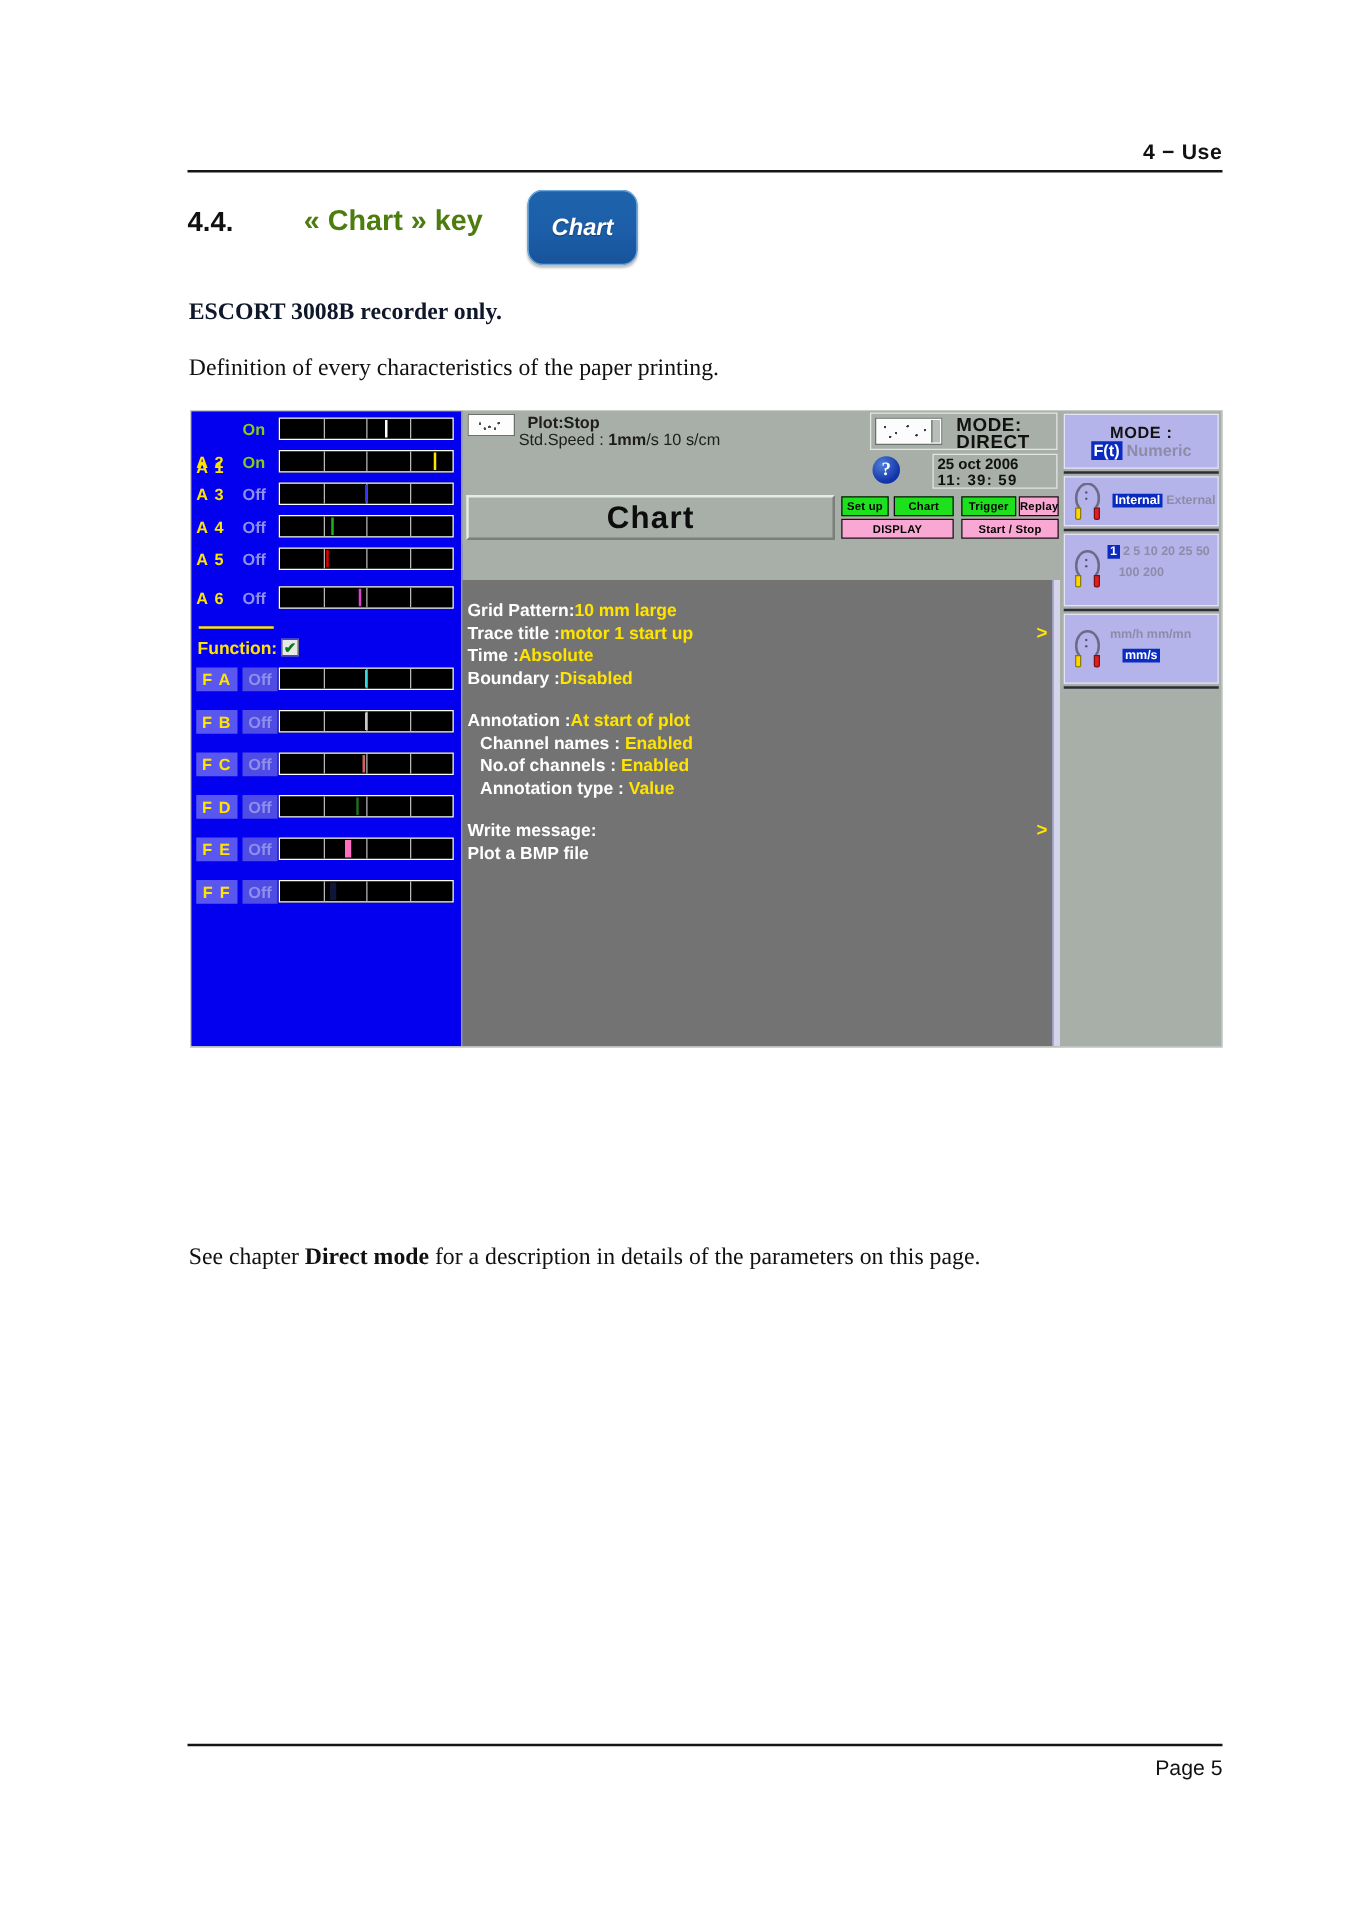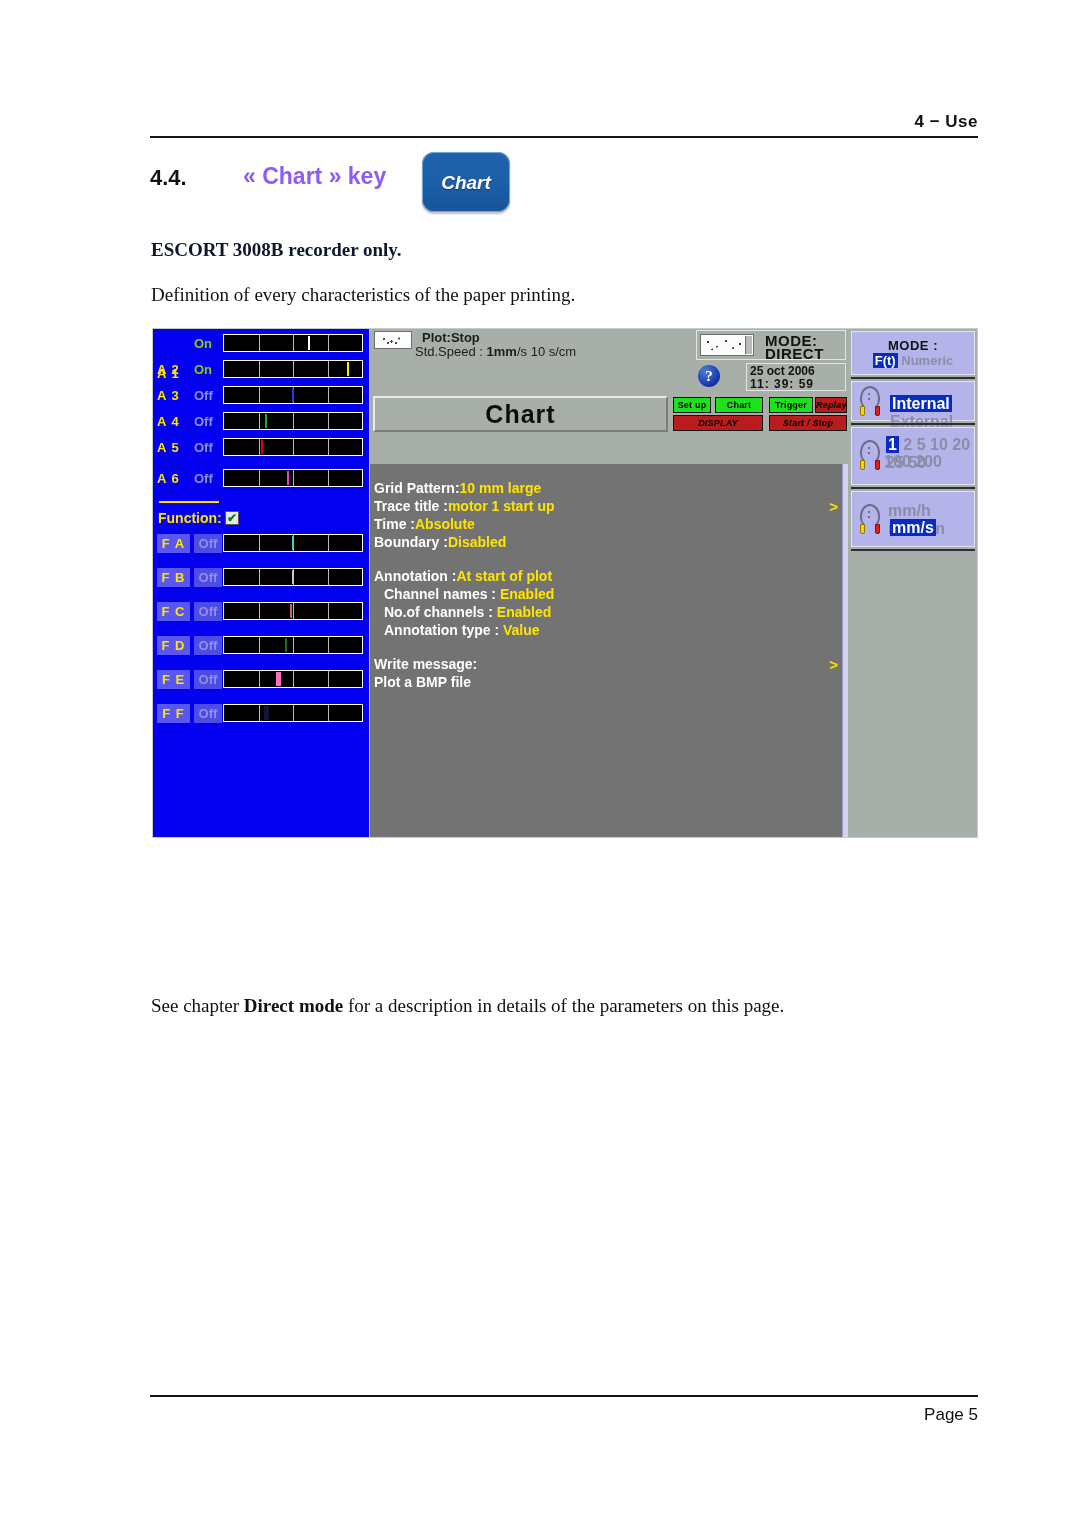--- a/index.html
+++ b/index.html
@@ -27,21 +27,21 @@
   }
 
   .sect-num{
     position:absolute;left:150px;top:165px;
     font-family:"Liberation Sans",sans-serif;
     font-weight:bold;font-size:22px;color:#111;
   }
   .sect-title{
     position:absolute;left:243px;top:163px;
     font-family:"Liberation Sans",sans-serif;
-    font-weight:bold;font-size:23px;color:#8b5cf6;
+    font-weight:bold;font-size:23px;color:#4d7c0f;
   }
   .chart-key{
     position:absolute;left:422px;top:152px;
     width:88px;height:60px;border-radius:12px;
     background:linear-gradient(180deg,#1f63ad 0%,#1c5ea8 55%,#17539a 100%);
     box-shadow:0 0 0 1px #6fa8dc inset, 0 2px 2px rgba(0,0,0,.25);
   }
   .chart-key span{
     display:block;width:100%;text-align:center;
     margin-top:20px;
@@ -212,21 +212,21 @@
     display:block;text-align:center;line-height:32px;
     font-size:25px;font-weight:bold;color:#0d0d0d;letter-spacing:1px;
   }
   .btn{
     position:absolute;height:16px;box-sizing:border-box;
     border:1px solid #111;
     font-size:9px;font-weight:bold;color:#000;
     text-align:center;line-height:14px;letter-spacing:.2px;
   }
   .btn.green{background:#1ee11e;}
-  .btn.orange{background:#b91c1c;font-style:italic;}
+  .btn.orange{background:#f9a8d4;}
 
   .modebar{
     position:absolute;left:0;top:107px;width:478px;height:28px;
     background:#0300cf;
   }
   .modebar .printer2{
     position:absolute;left:4px;top:4px;width:42px;height:19px;
     background:#fbfbfb;border:1.5px solid #555;box-sizing:border-box;
   }
   .modebar .printer2 i{
@@ -290,21 +290,21 @@
     position:absolute;left:2px;top:0;width:20px;height:24px;
     border:2px solid #6b6b86;border-radius:50% 50% 45% 45%;
     border-bottom-color:transparent;
     box-sizing:border-box;
   }
   .plug .dot{position:absolute;left:10px;top:7px;width:2px;height:2px;background:#5a5a74;border-radius:50%;}
   .plug .dot2{position:absolute;left:10px;top:12px;width:2px;height:2px;background:#5a5a74;border-radius:50%;}
   .plug .pin-y{position:absolute;left:2px;top:20px;width:5px;height:10px;background:#ffd400;border:1px solid #8a7a00;border-radius:0 0 2px 2px;box-sizing:border-box;}
   .plug .pin-r{position:absolute;left:17px;top:20px;width:5px;height:10px;background:#e02020;border:1px solid #801010;border-radius:0 0 2px 2px;box-sizing:border-box;}
   .r-txt{
-    position:absolute;font-size:16px;font-weight:bold;
+    position:absolute;font-size:10px;font-weight:bold;
   }
   .r-txt.c{left:0;width:100%;text-align:center;}
 </style>
 </head>
 <body>
 
 <div class="page">
 
   <div class="hdr-right">4 − Use</div>
   <div class="hdr-rule"></div>

